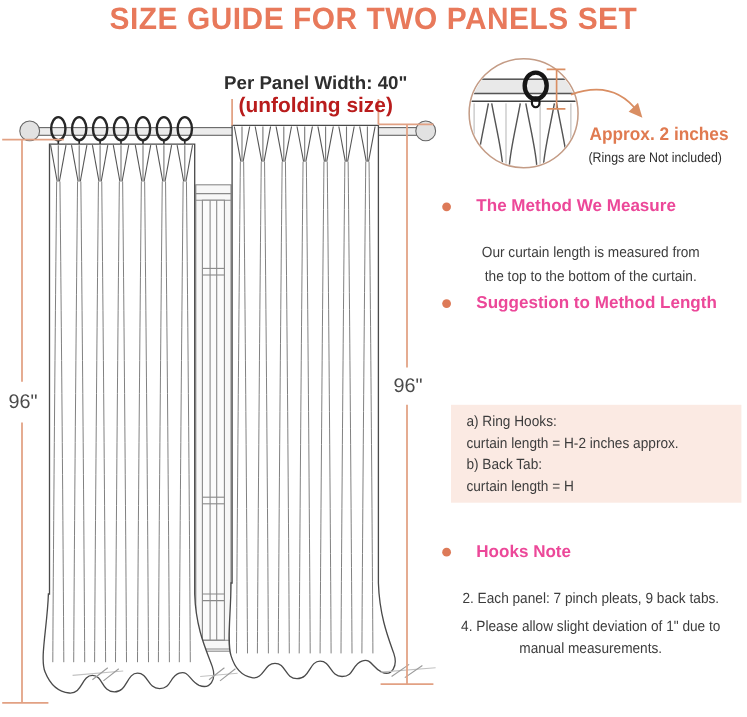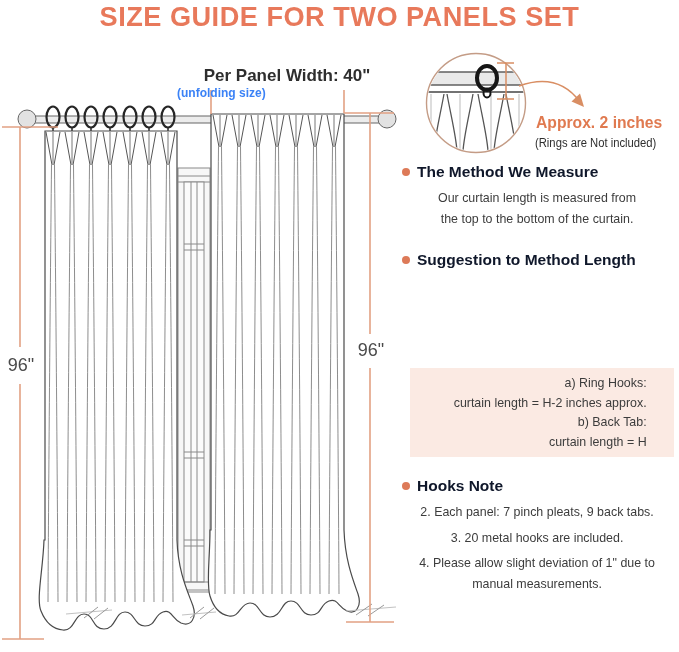--- a/index.html
+++ b/index.html
@@ -10,39 +10,38 @@
   .abs{position:absolute;}
   
   #title{
     left:0;top:1px;width:679px;text-align:center;
     font-size:28px;font-weight:bold;letter-spacing:.5px;color:#E8795B;
     transform:scaleX(.97);transform-origin:50% 0;white-space:nowrap;
   }
   
   .dim-label{font-size:18px;color:#4a4a4a;background:#fff;text-align:center;line-height:20px;}
   #panel-width-label{left:177px;top:66px;width:220px;text-align:center;font-size:17px;font-weight:bold;color:#2e2e2e;white-space:nowrap;}
-  #panel-width-sub{left:177px;top:86px;width:220px;font-size:12px;font-weight:bold;color:#3b82f6;}
+  #panel-width-sub{left:177px;top:86px;width:220px;text-align:center;font-size:19px;font-weight:bold;color:#b91c1c;}
   #inset-approx{left:536px;top:113px;font-size:16.5px;font-weight:bold;color:#E07A50;white-space:nowrap;transform:scaleX(.95);transform-origin:0 0;}
   #inset-note{left:535px;top:136px;font-size:12.5px;color:#2e2e2e;white-space:nowrap;transform:scaleX(.9);transform-origin:0 0;}
   
   .section{position:absolute;left:402px;width:276px;}
   .sec-head{display:flex;align-items:center;gap:7px;}
   .bullet{width:8px;height:8px;border-radius:50%;background:#DD7A58;flex:0 0 auto;}
-  .sec-head h3{margin:0;font-size:15.5px;font-weight:bold;color:#0f172a;white-space:nowrap;}
+  .sec-head h3{margin:16px;font-size:15.5px;font-weight:bold;color:#ec4899;white-space:nowrap;}
   .body{margin-left:15px;margin-top:7px;text-align:center;}
   .tline{
     font-size:13.5px;line-height:20.5px;color:#3c3c3c;white-space:nowrap;
     transform:scaleX(.92);transform-origin:0 0;
   }
   .item{margin-top:5px;}
   .gap{margin-top:3px;}
   #options-box{
     left:410px;top:368px;width:242px;background:#FBEAE3;
     padding:5px 8px 6px 14px;
-    text-align:right;
   }
   #options-box .tline{line-height:19.5px;}
   svg{display:block;}
 </style>
 </head>
 <body>
 
 <div id="stage">
 
   <div id="title" class="abs">SIZE GUIDE FOR TWO PANELS SET</div>
@@ -286,22 +285,19 @@
   <div class="section" style="top:477px">
     <div class="sec-head">
       <span class="bullet"></span>
       <h3>Hooks Note</h3>
     </div>
     <div class="body">
       <div class="item">
         <div class="tline">2. Each panel: 7 pinch pleats, 9 back tabs.</div>
       </div>
       <div class="item">
-        <div class="tline">3. 20 metal hooks are included.</div>
-      </div>
-      <div class="item">
         <div class="tline">4. Please allow slight deviation of 1" due to</div>
         <div class="tline">manual measurements.</div>
       </div>
     </div>
   </div>
 
 </div>
 
 </body></html>

